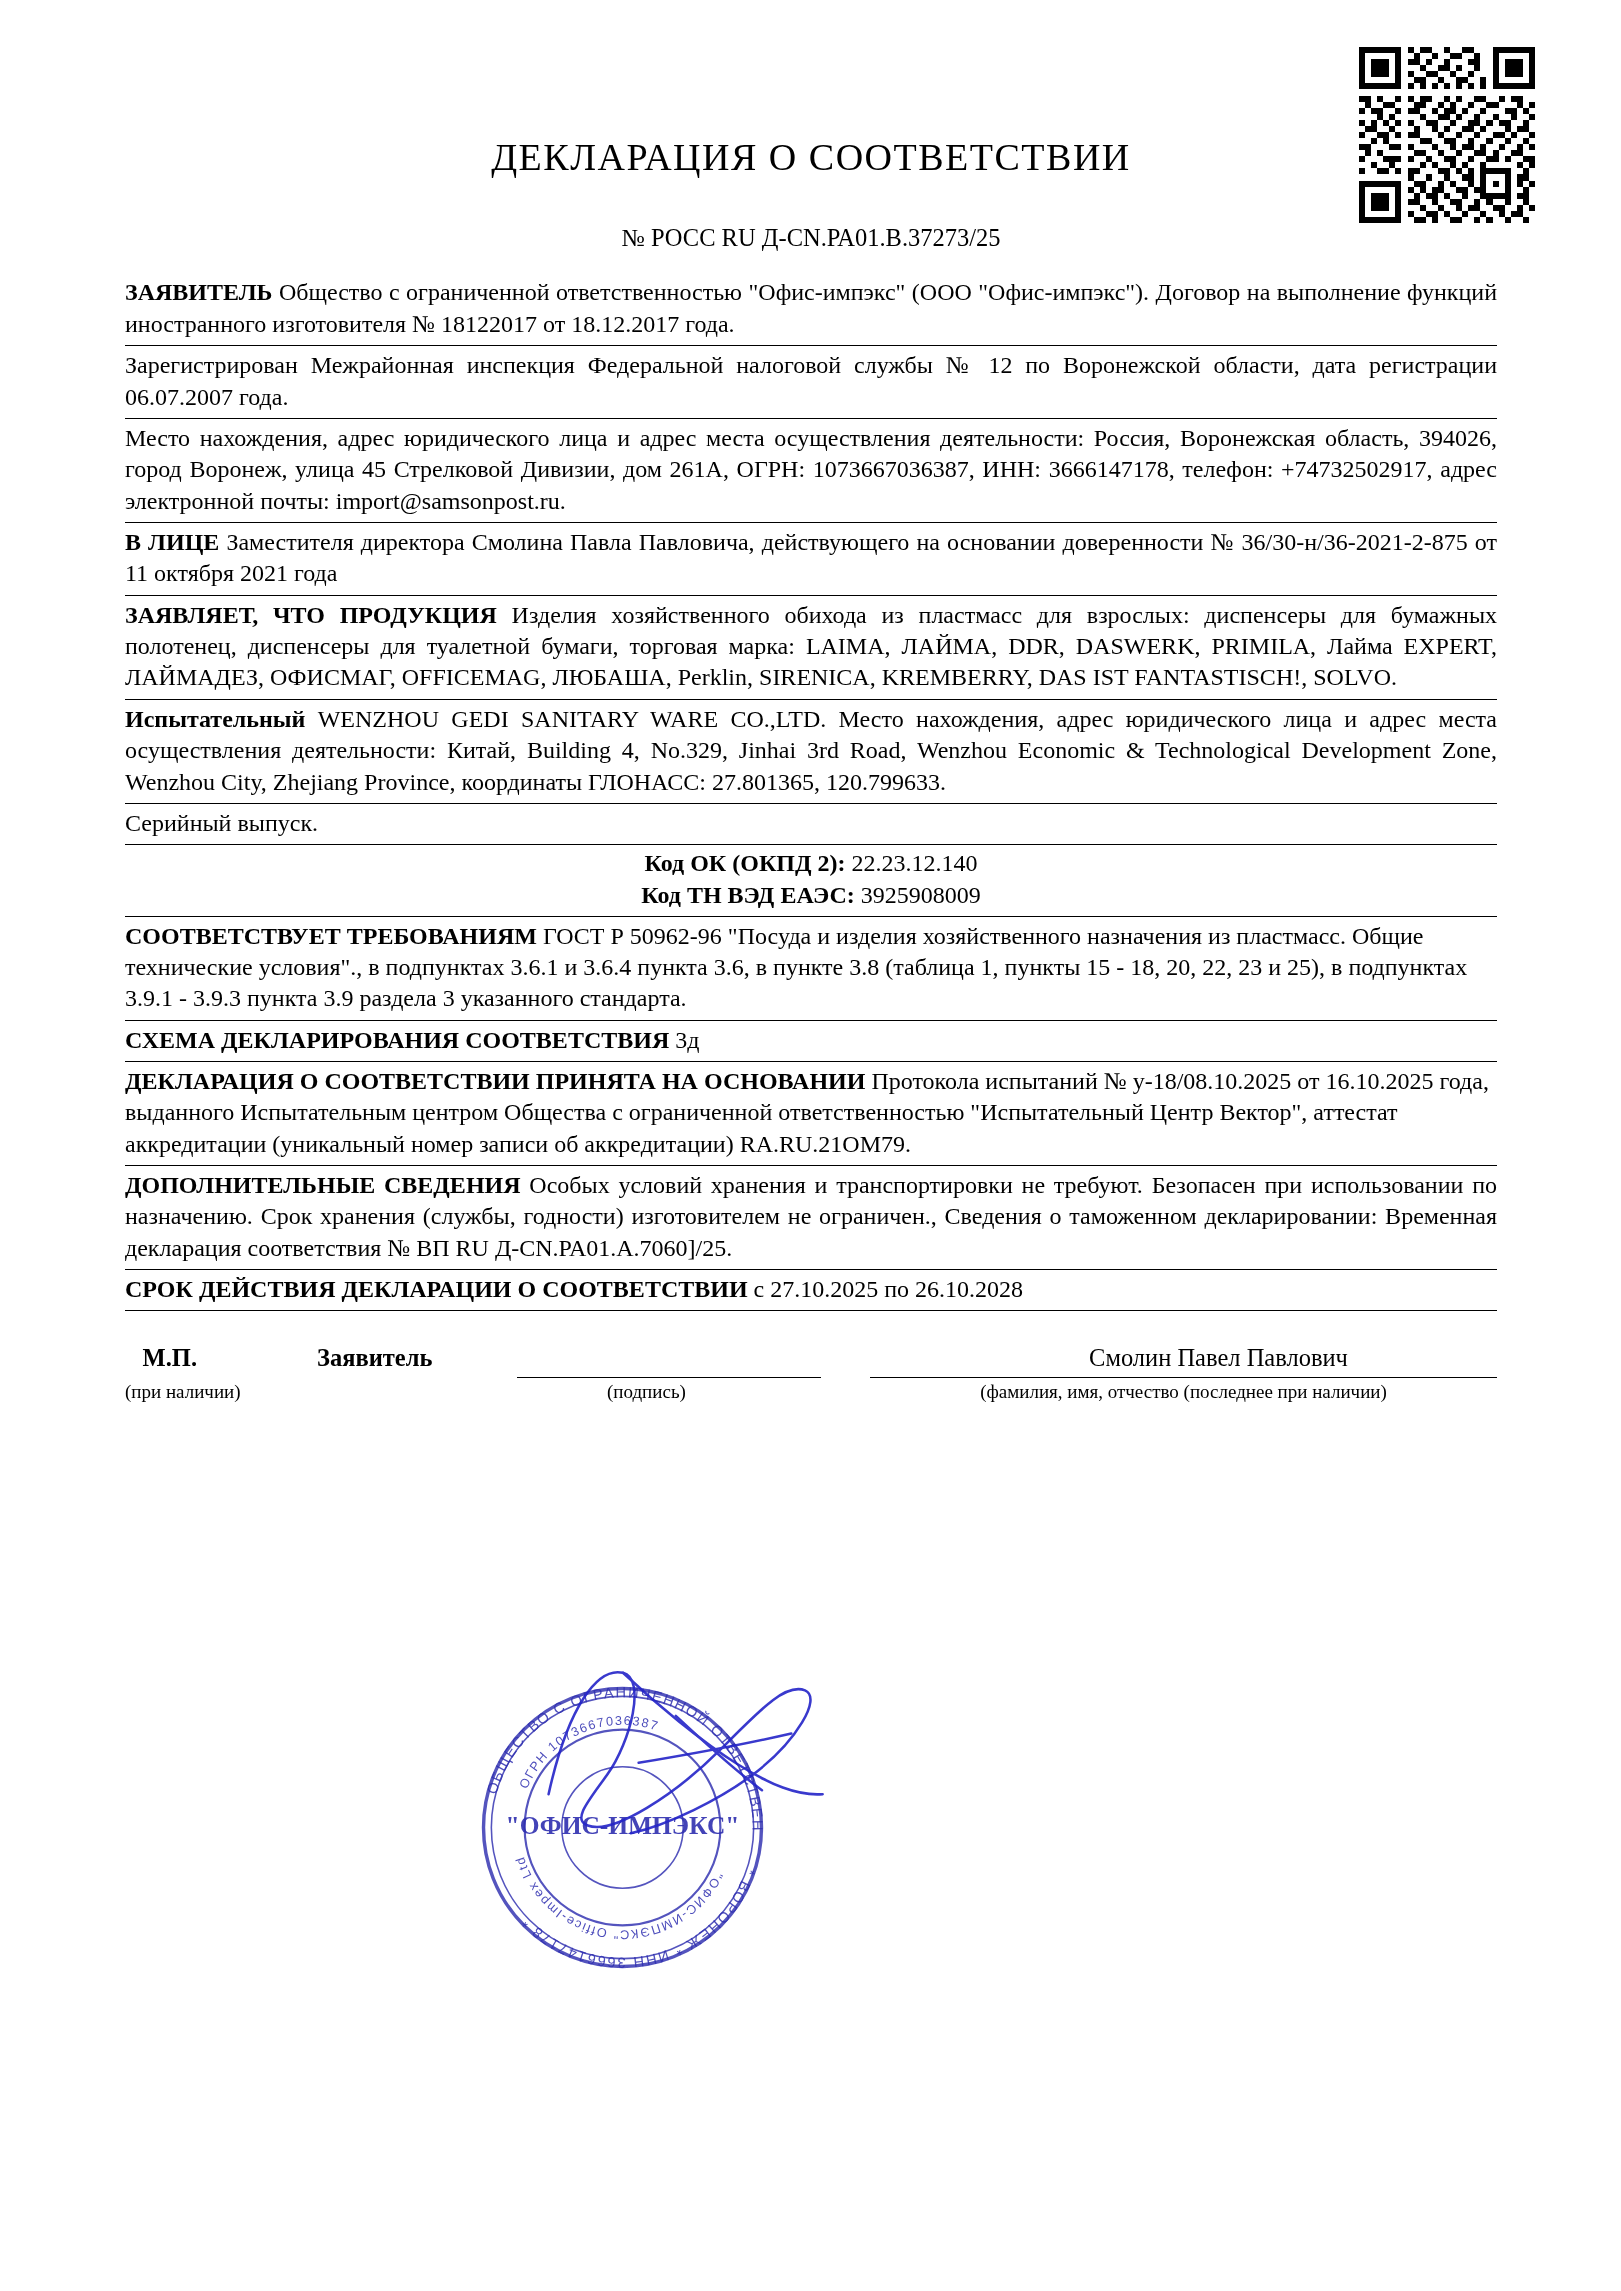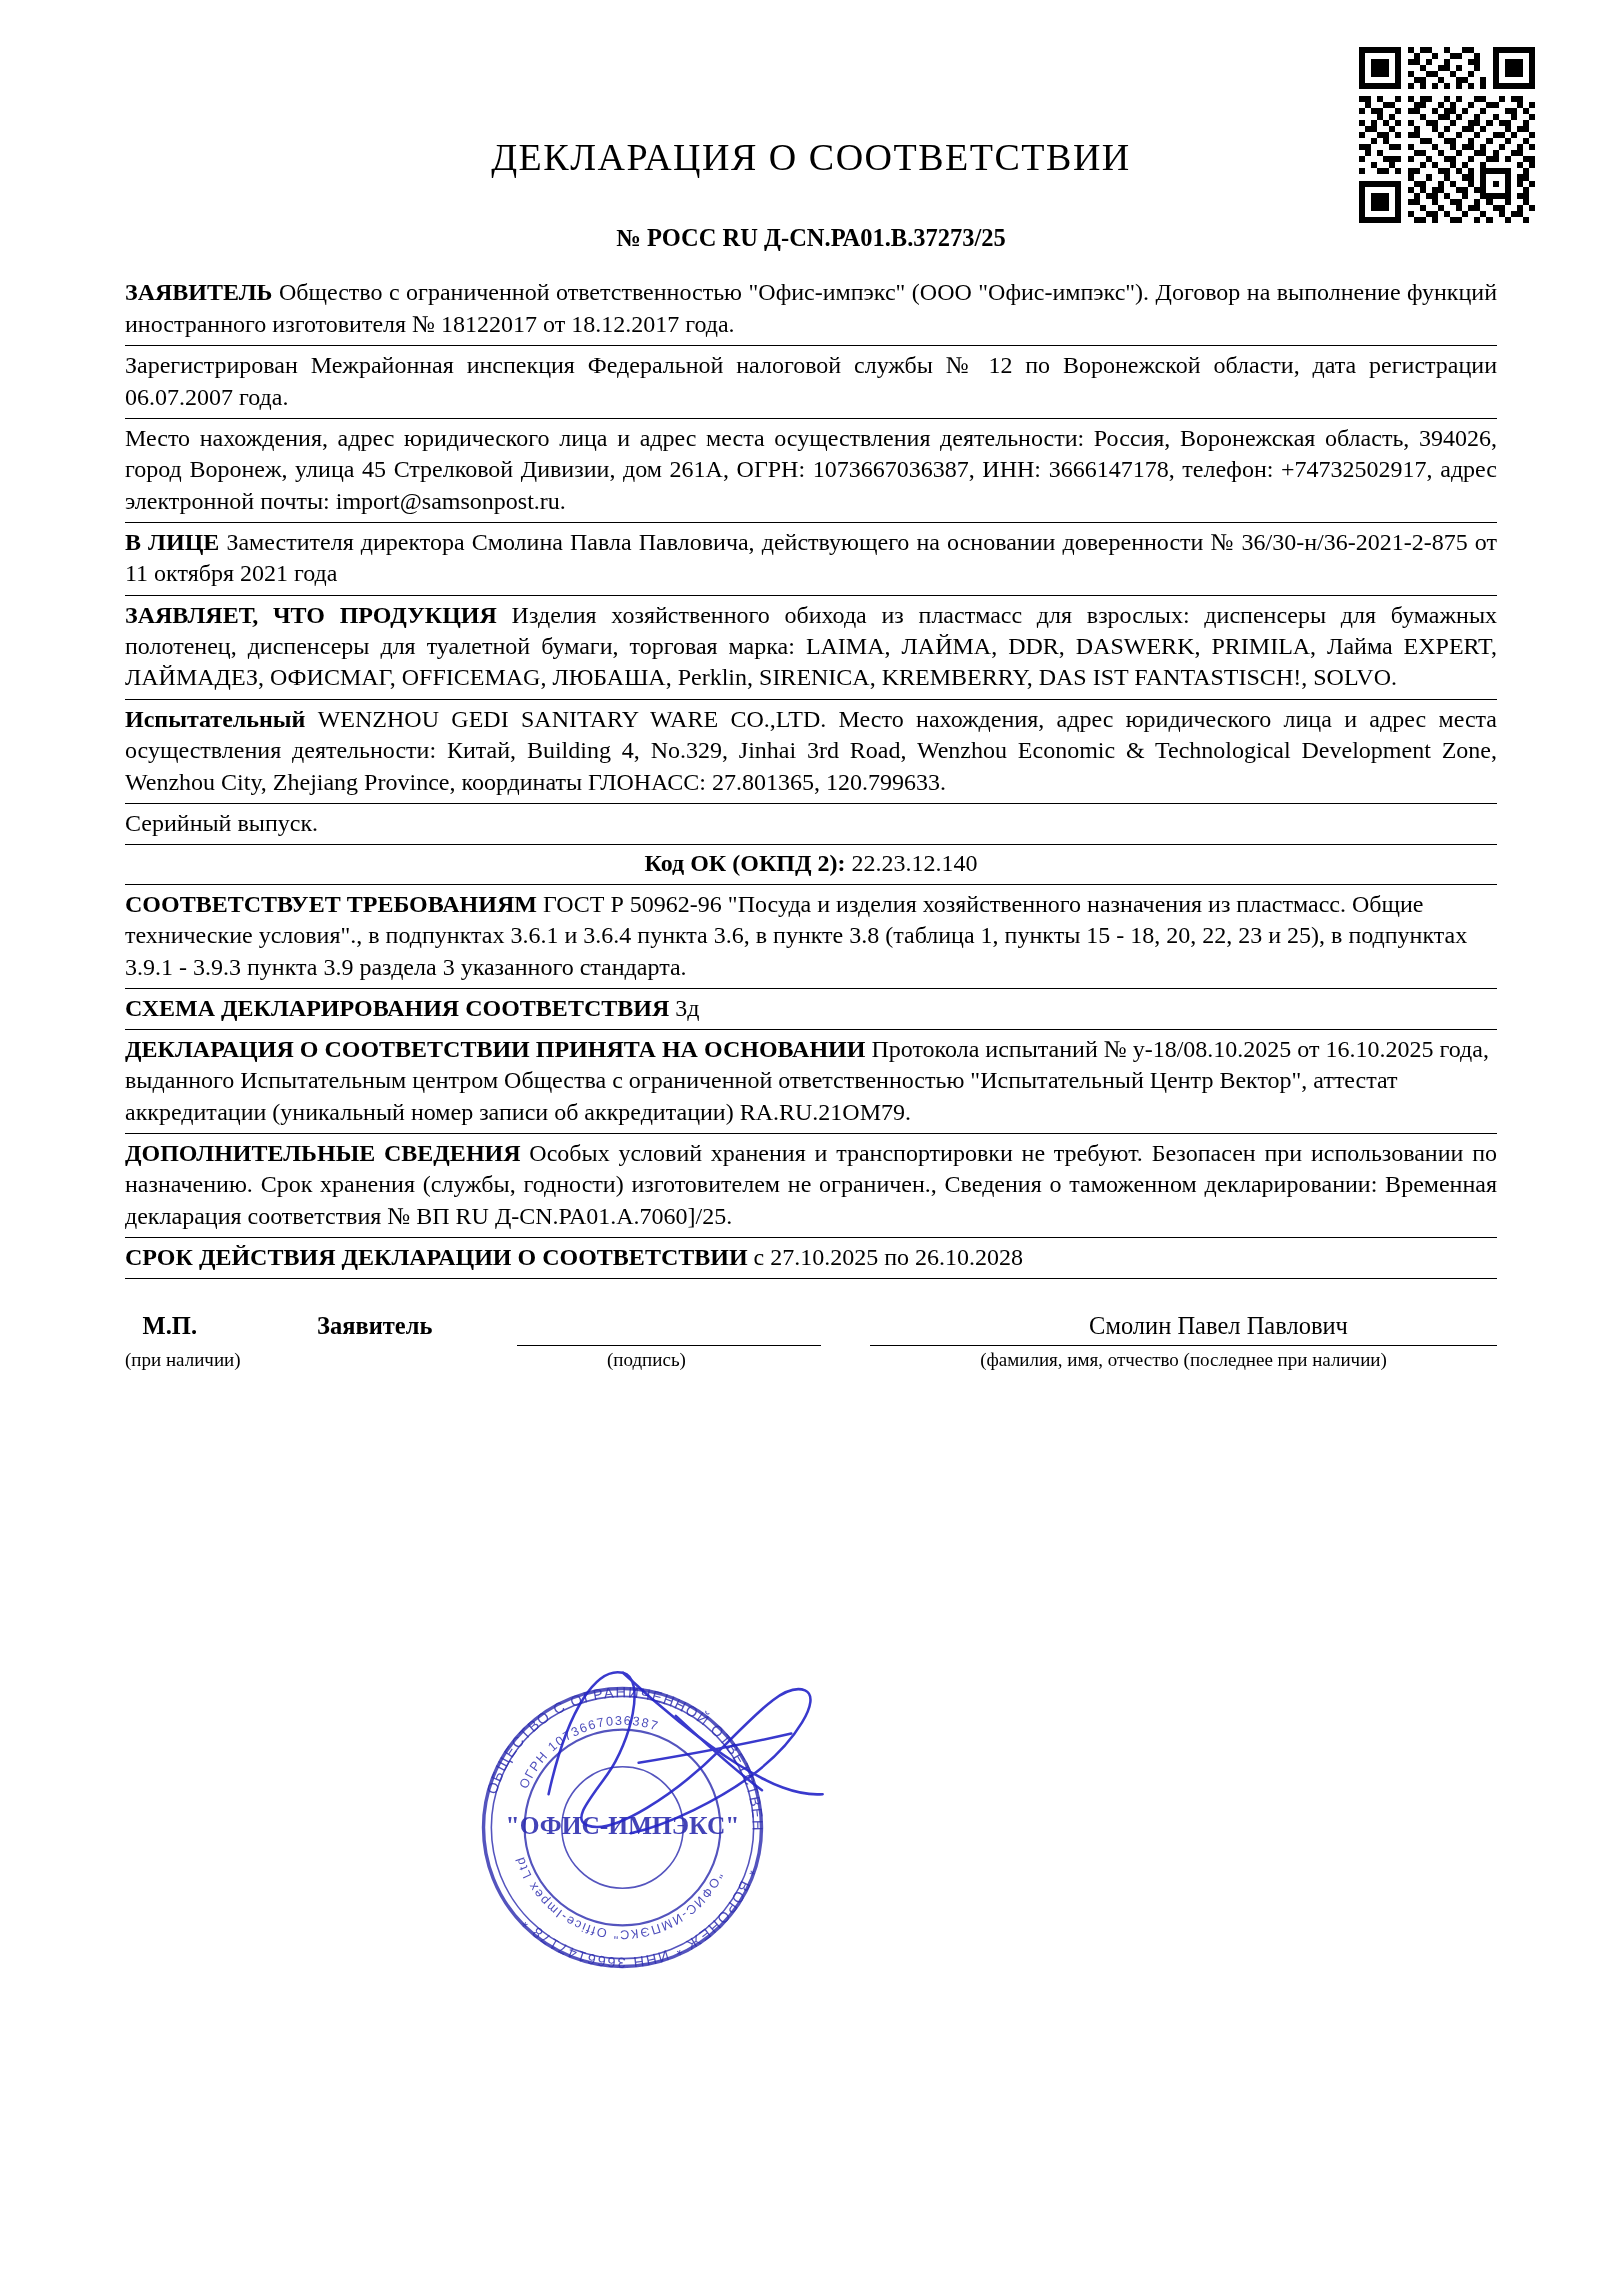--- a/index.html
+++ b/index.html
@@ -44,21 +44,21 @@
     text-align: center;
     font-size: 38px;
     font-weight: normal;
     letter-spacing: 1.5px;
     margin-top: 96px;
     font-family: "Liberation Serif", serif;
   }
   .docnum {
     text-align: center;
     font-size: 24.5px;
-    font-weight: bold;
+    font-weight: normal;
     margin-top: 45px;
     margin-bottom: 21.6px;
   }
 
   
   .block {
     font-size: 24px;
     line-height: 1.31;
     text-align: justify;
     text-justify: inter-word;
@@ -409,20 +409,23 @@
     </div>
 
     <div class="block nojust">
       <span>Серийный выпуск.</span>
     </div>
 
     <div class="codes">
       <div>
         <b>Код ОК (ОКПД 2):</b><span> 22.23.12.140</span>
       </div>
+      <div>
+        <b>Код ТН ВЭД ЕАЭС:</b><span> 3925908009</span>
+      </div>
     </div>
 
     <div class="block nojust">
       <b>СООТВЕТСТВУЕТ ТРЕБОВАНИЯМ</b><span> ГОСТ Р 50962-96 "Посуда и изделия хозяйственного назначения из пластмасс. Общие технические условия"., в подпунктах 3.6.1 и 3.6.4 пункта 3.6, в пункте 3.8 (таблица 1, пункты 15 - 18, 20, 22, 23 и 25), в подпунктах 3.9.1 - 3.9.3 пункта 3.9 раздела 3 указанного стандарта.</span>
     </div>
 
     <div class="block nojust">
       <b>СХЕМА ДЕКЛАРИРОВАНИЯ СООТВЕТСТВИЯ</b><span> 3д</span>
     </div>
 

